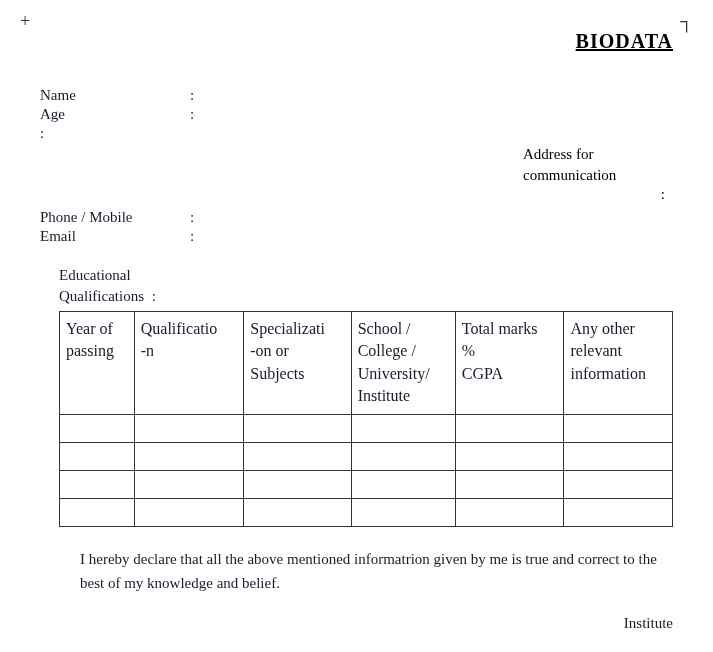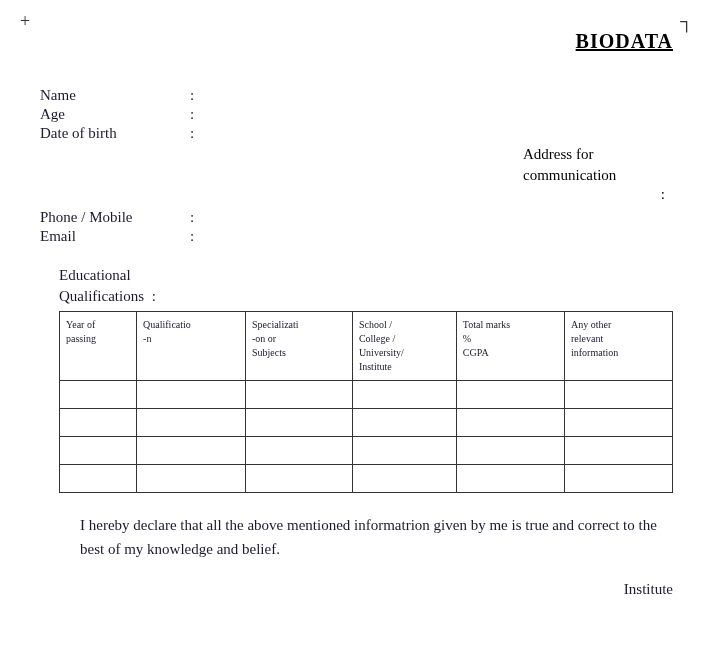--- a/index.html
+++ b/index.html
@@ -108,21 +108,21 @@
 
     .edu-heading-colon {
       margin-left: 4px;
       align-self: flex-end;
       padding-bottom: 2px;
     }
 
     .edu-table {
       width: 100%;
       border-collapse: collapse;
-      font-size: 10px;
+      font-size: 16px;
       color: #1a1a2e;
     }
 
     .edu-table th,
     .edu-table td {
       border: 1px solid #333;
       padding: 6px 6px;
       vertical-align: top;
       text-align: left;
     }
@@ -167,21 +167,20 @@
       <span class="info-label">Name</span>
       <span class="info-colon">:</span>
     </div>
 
     <div class="info-row">
       <span class="info-label">Age</span>
       <span class="info-colon">:</span>
     </div>
 
     <div class="info-row">
-      <span class="info-label">Date of birth</span>
       <span class="info-colon">:</span>
     </div>
 
     <div class="address-block">
       <div class="address-label-wrapper">
         Address for<br>communication
       </div>
       <span class="info-colon">:</span>
     </div>
 

